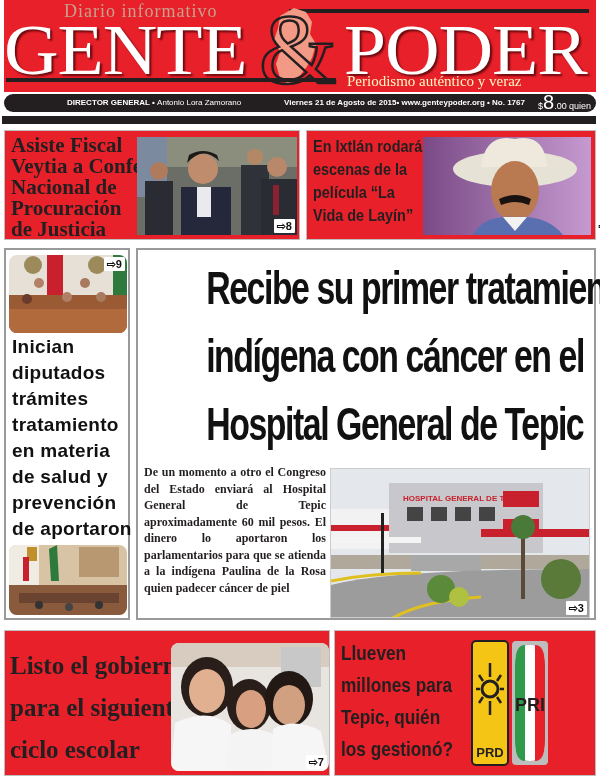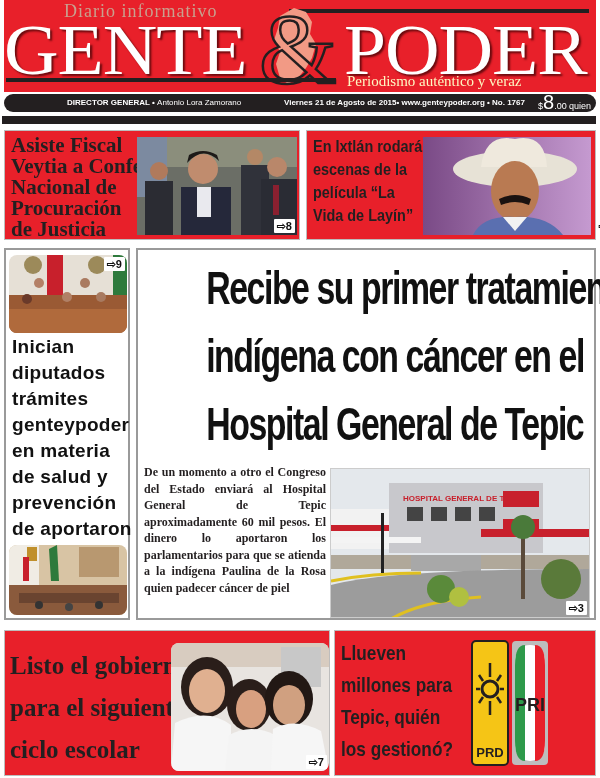--- a/index.html
+++ b/index.html
@@ -158,21 +158,21 @@
       <circle cx="58" cy="42" r="5" fill="#b08066"></circle>
         <circle cx="92" cy="42" r="5" fill="#a87a60"></circle>
       <circle cx="76" cy="28" r="5" fill="#aa7a60"></circle>
     </svg>
     <div class="page-ref" style="top:2px; bottom:auto;">⇨9</div>
   </div>
   <div class="left-title">
     <div>Inician</div>
     <div>diputados</div>
     <div>trámites</div>
-    <div>genteypoder</div>
+    <div>tratamiento</div>
     <div>en materia</div>
     <div>de salud y</div>
     <div>prevención</div>
     <div>de aportaron</div>
   </div>
   <div class="photo left-photo-bottom">
     <svg width="118" height="70" viewBox="0 0 118 70">
       <rect width="118" height="70" fill="#d8c4a4"></rect>
       <rect x="0" y="0" width="30" height="40" fill="#f0ece4"></rect>
       <rect x="18" y="2" width="10" height="14" fill="#c0902c"></rect>

